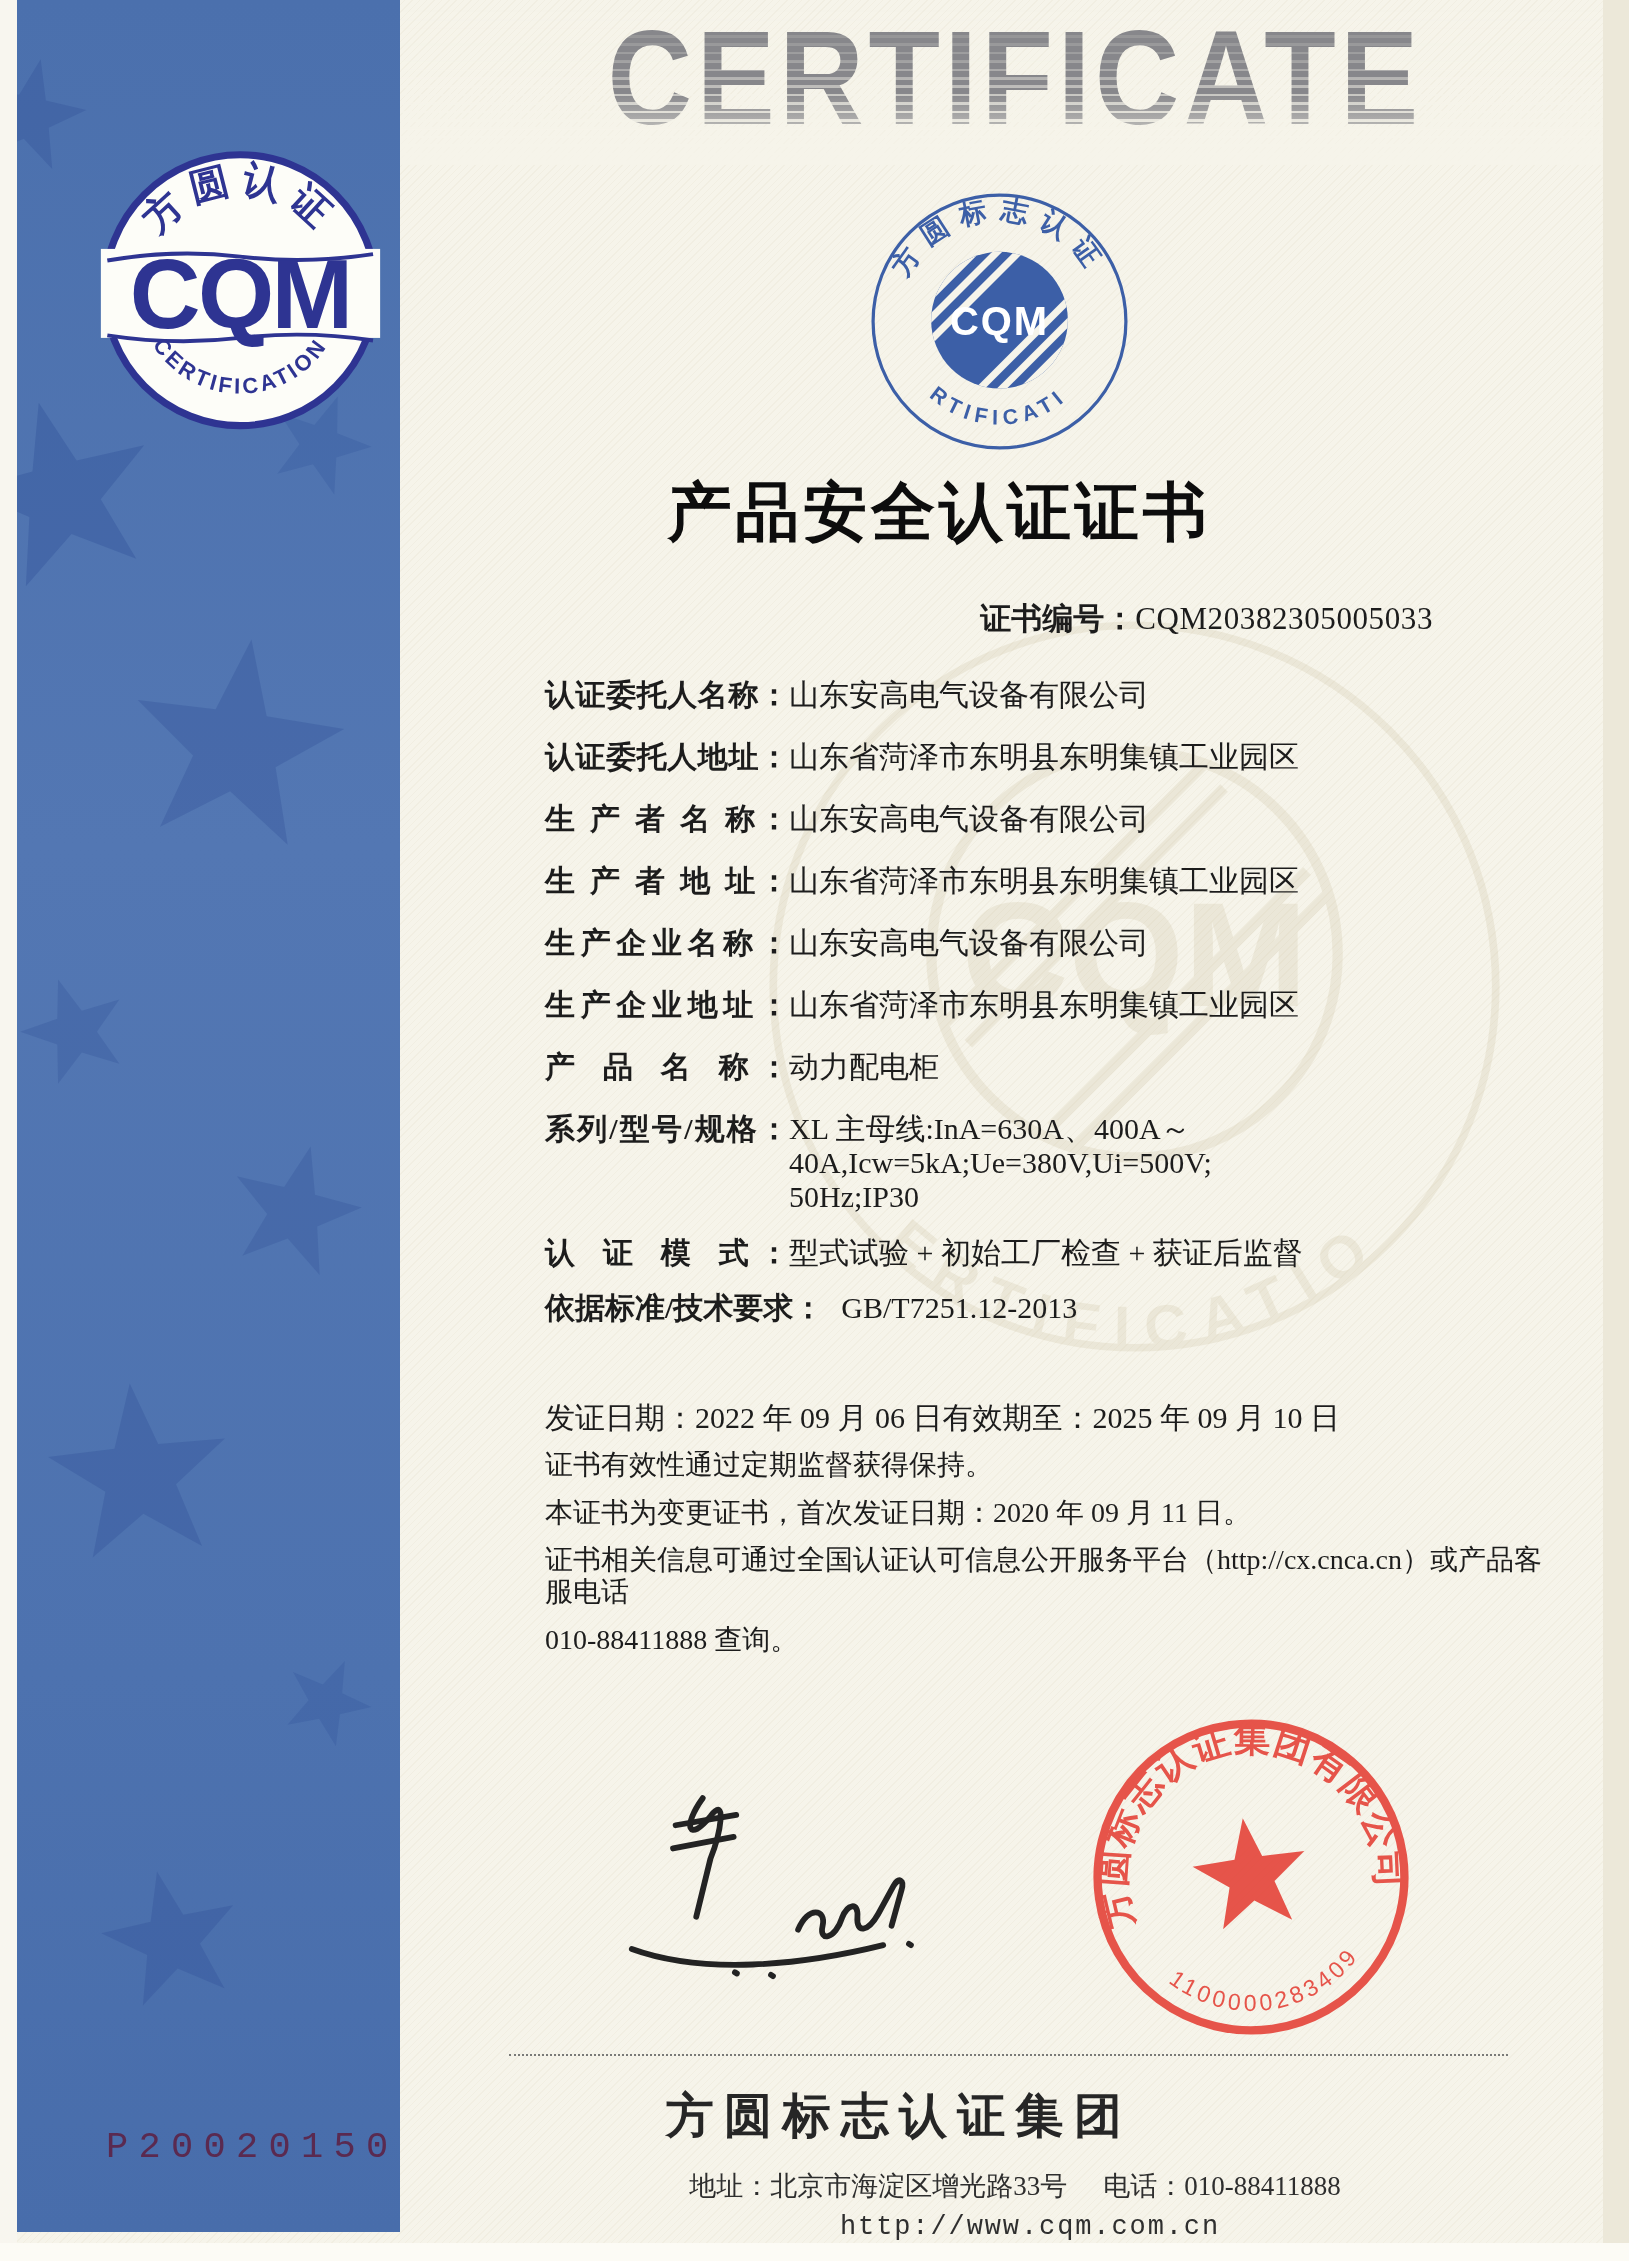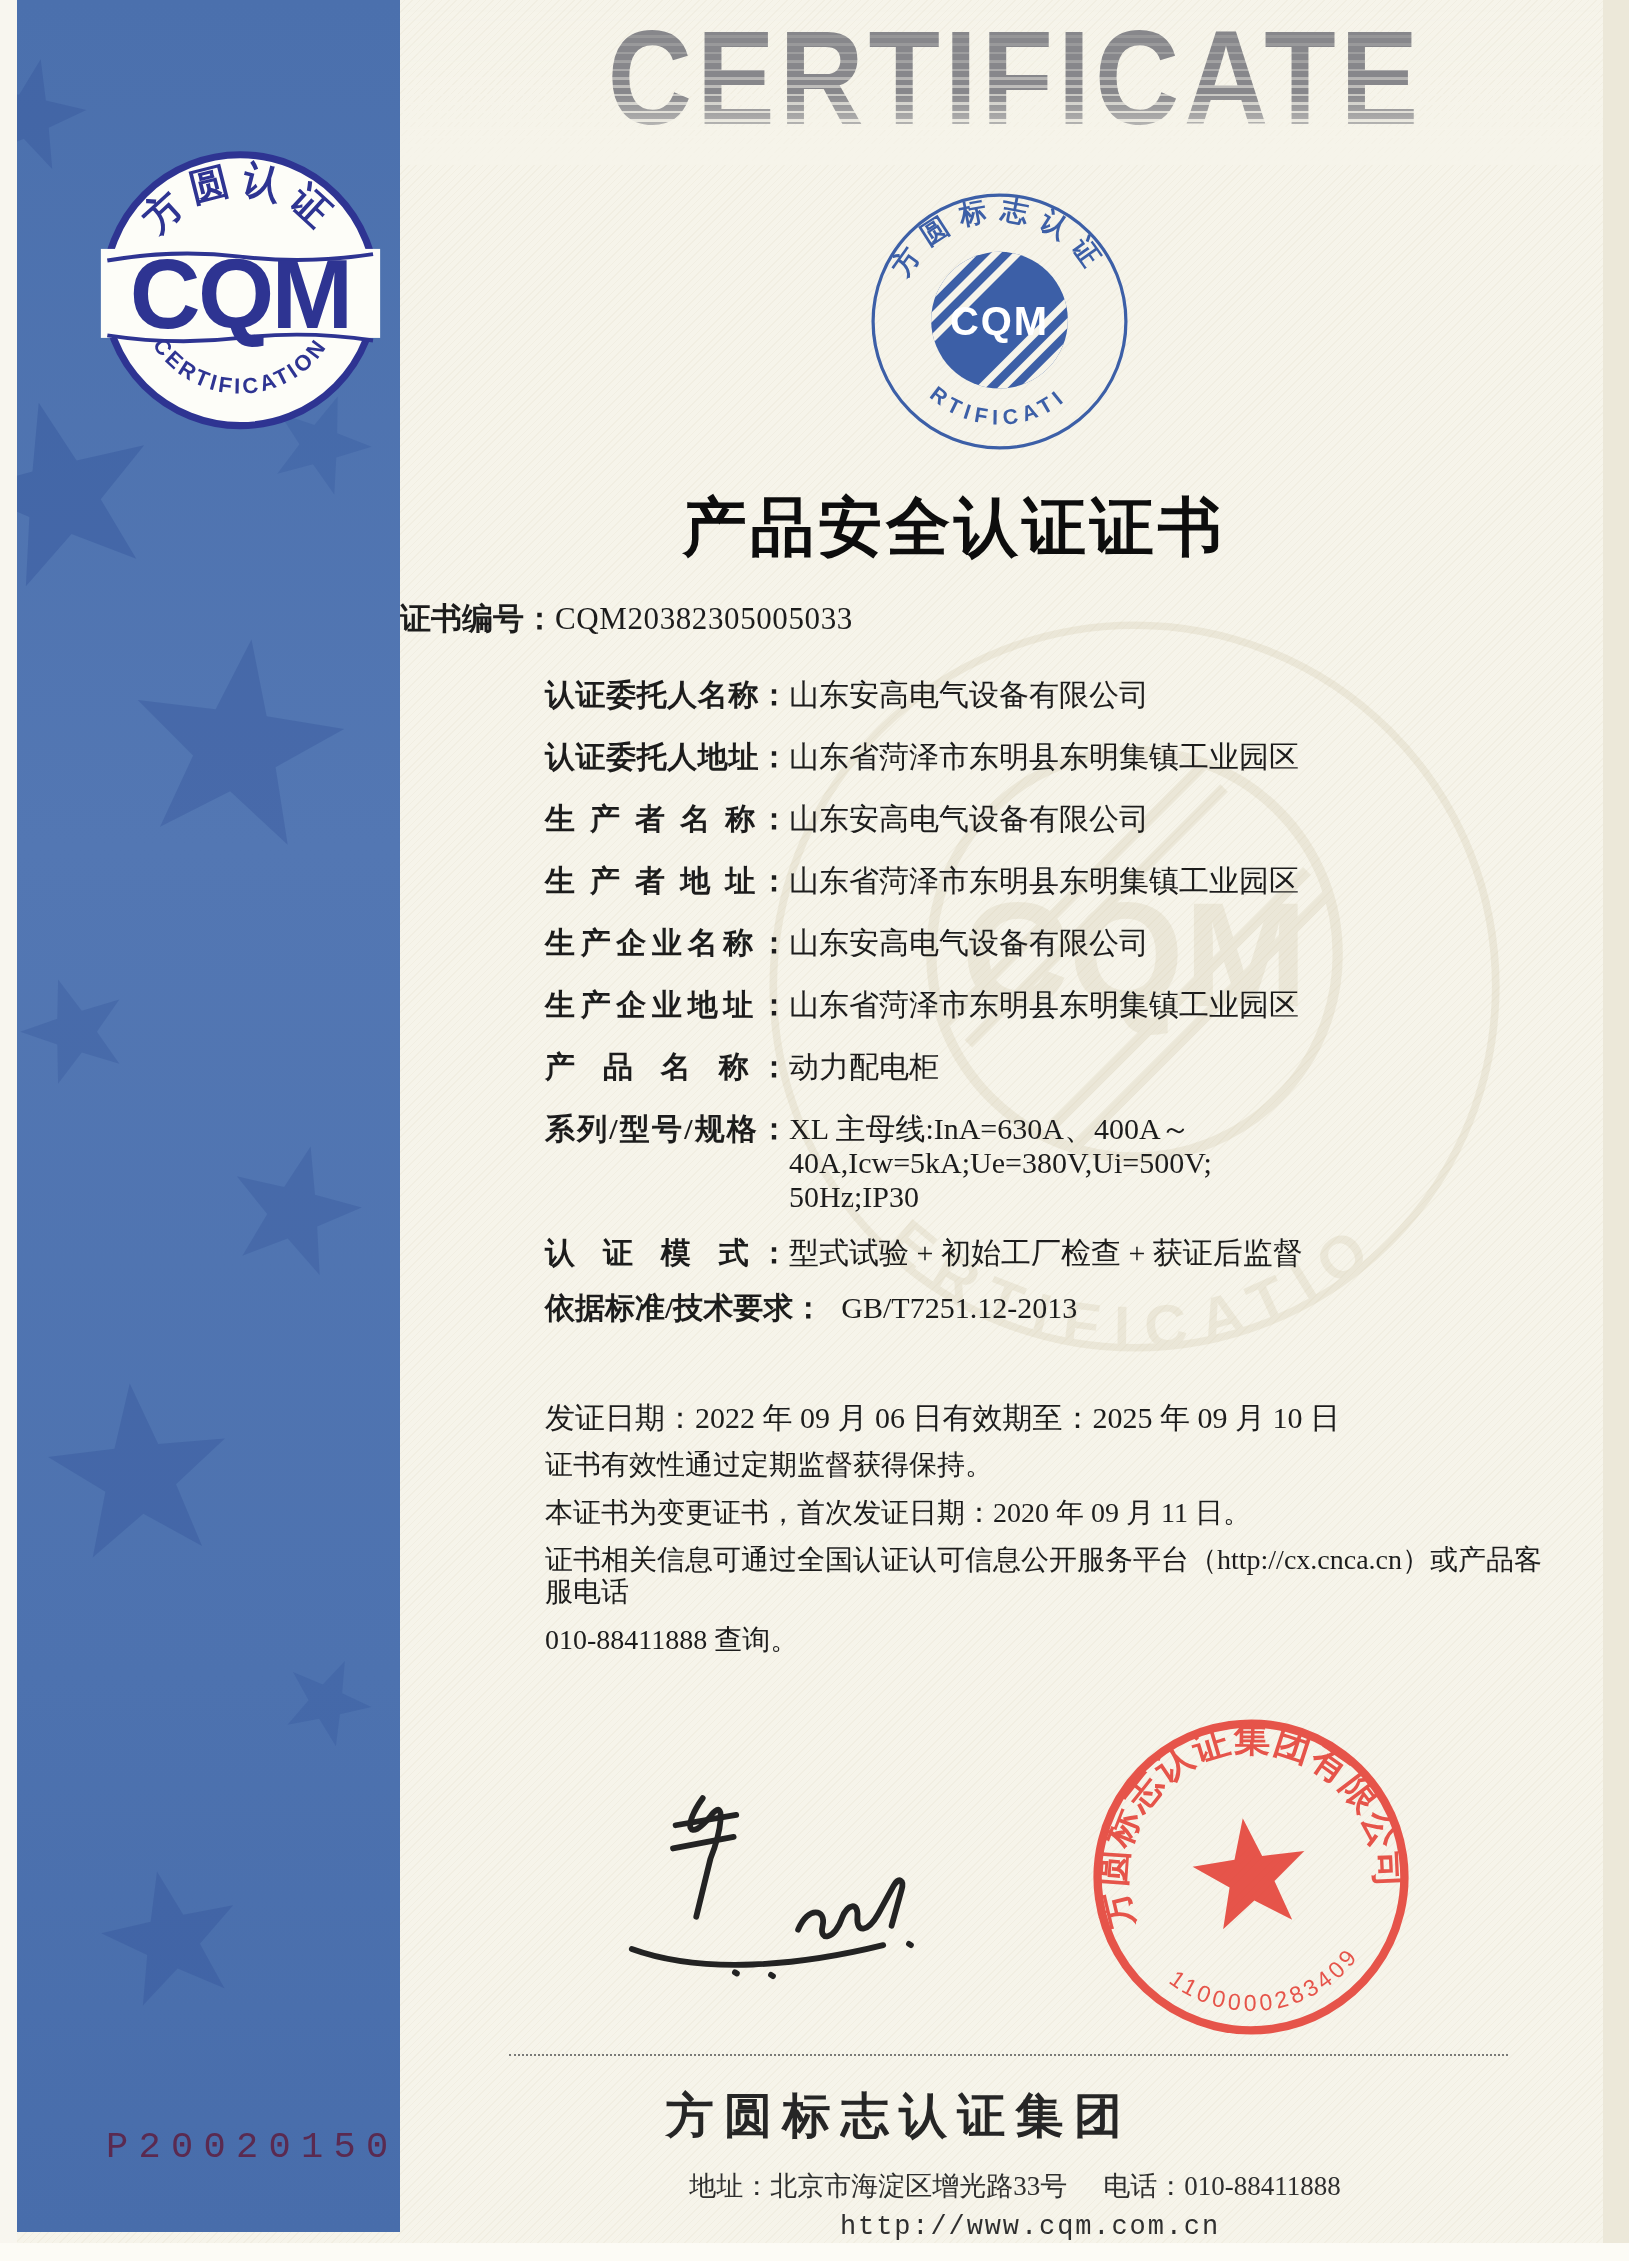--- a/index.html
+++ b/index.html
@@ -28,23 +28,23 @@
     -webkit-mask-image:linear-gradient(to bottom,transparent 0%,rgba(0,0,0,.25) 35%,#000 80%);
             mask-image:linear-gradient(to bottom,transparent 0%,rgba(0,0,0,.25) 35%,#000 80%);}
   .cert-word-fade{position:absolute;inset:0;
     background:linear-gradient(to bottom,rgba(246,244,234,0) 55%,rgba(246,244,234,.85) 97%);}
 
   .watermark{position:absolute;left:741px;top:593px;width:787px;height:787px;z-index:1;opacity:.15;}
 
   .center-logo{position:absolute;left:866px;top:188px;width:267px;height:267px;z-index:2;}
 
   .title{position:absolute;left:400px;top:469px;width:1078px;z-index:2;text-align:center;
-    font-size:64px;font-weight:900;letter-spacing:3.9px;color:#0d0d0d;margin:15px;}
-
-  .certno{position:absolute;left:400px;top:598px;width:1033px;z-index:2;text-align:left;font-size:31px;}
+    font-size:64px;font-weight:900;letter-spacing:3.9px;color:#0d0d0d;margin:0;}
+
+  .certno{position:absolute;left:400px;top:598px;width:1033px;z-index:2;text-align:right;font-size:31px;}
   .certno .lbl{font-weight:600;}
   .certno .val{letter-spacing:0.6px;}
 
   .fields{position:absolute;left:545px;top:678px;width:941px;z-index:2;font-size:30px;line-height:34px;}
   .row{display:flex;margin-bottom:28px;}
   .flabel{flex:0 0 244px;font-weight:700;text-align:justify;text-align-last:justify;white-space:nowrap;}
   .flabel.wide{flex:0 0 auto;text-align-last:auto;margin-right:18px;}
   .fvalue{flex:1 1 auto;}
   .row.spec{margin-bottom:22px;}
   .row.mode,.row.std{margin-bottom:20.6px;}

